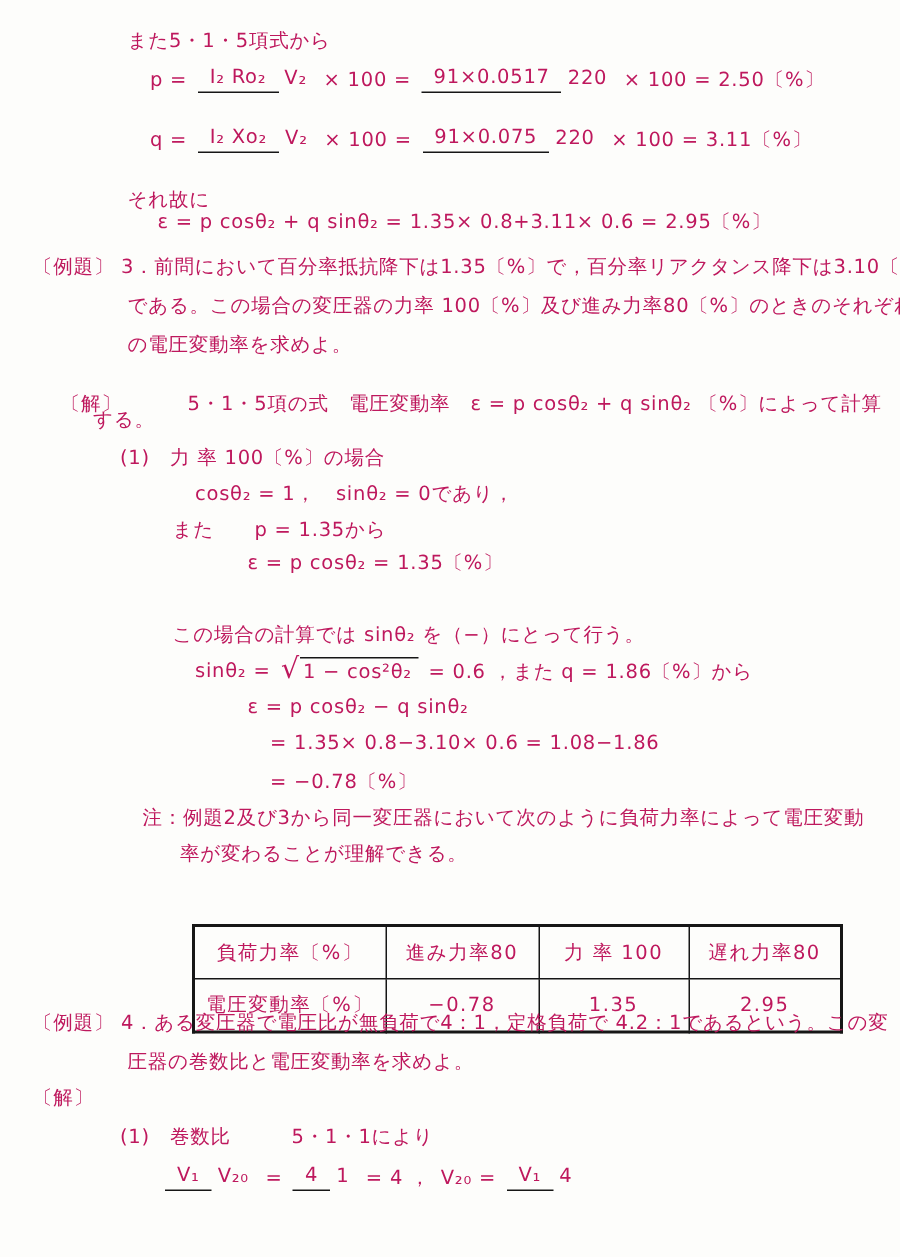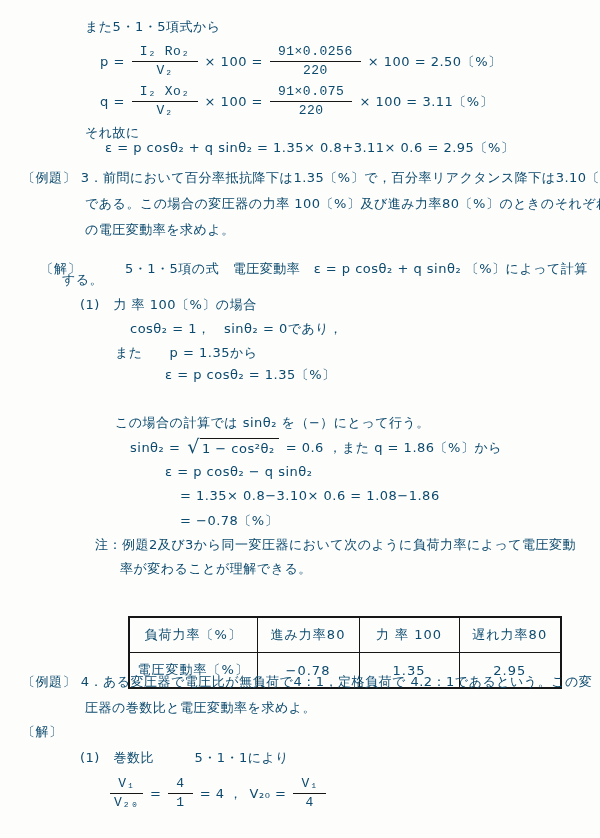--- a/index.html
+++ b/index.html
@@ -1,27 +1,27 @@
 <!DOCTYPE html>
 <html><head>
 <meta charset="utf-8">
 <style>
   html,body{margin:0;padding:0;background:#e8e8e8;}
   .page{
     position:relative;
     width:600px;height:838px;
     background:#fdfdfb;
-    color:#0c4a6e;
+    color:#be185d;
     font-family:"DejaVu Sans","Liberation Sans",sans-serif;
     font-size:13px;
     overflow:hidden;
   }
   .line{position:absolute;white-space:pre;letter-spacing:0.5px;}
   .math{display:flex;align-items:center;gap:7px;}
-  .frac{display:inline-flex;flex-direction:column;align-items:center;line-height:1.25;font-family:Liberation Mono, monospace;}
+  .frac{display:inline-flex;flex-direction:row;align-items:flex-start;line-height:1.25;}
   .frac .num{display:block;border-bottom:1.4px solid #161616;padding:0 8px 1px 8px;text-align:center;}
   .frac .den{display:block;padding:1px 4px 0 4px;text-align:center;}
   .sqrt{display:inline-flex;align-items:flex-start;}
   .sqrt .sym{font-size:19px;line-height:1;transform:translateY(-1px);}
   .sqrt .rad{border-top:1.4px solid #161616;padding:2px 4px 0 2px;}
   .kai-text{margin-left:44px;}
   table.vtab{
     border-collapse:collapse;
     border:2px solid #161616;
     table-layout:fixed;
@@ -43,21 +43,21 @@
   <div class="line" style="left:85px;top:18px">また5・1・5項式から</div>
 
   <div class="line math" style="left:100px;top:44px">
     <span>p =</span>
     <span class="frac">
       <span class="num">I₂ Ro₂</span>
       <span class="den">V₂</span>
     </span>
     <span>× 100 =</span>
     <span class="frac">
-      <span class="num">91×0.0256</span>
+      <span class="num">91×0.0517</span>
       <span class="den">220</span>
     </span>
     <span>× 100 = 2.50〔%〕</span>
   </div>
 
   <div class="line math" style="left:100px;top:84px">
     <span>q =</span>
     <span class="frac">
       <span class="num">I₂ Xo₂</span>
       <span class="den">V₂</span>

